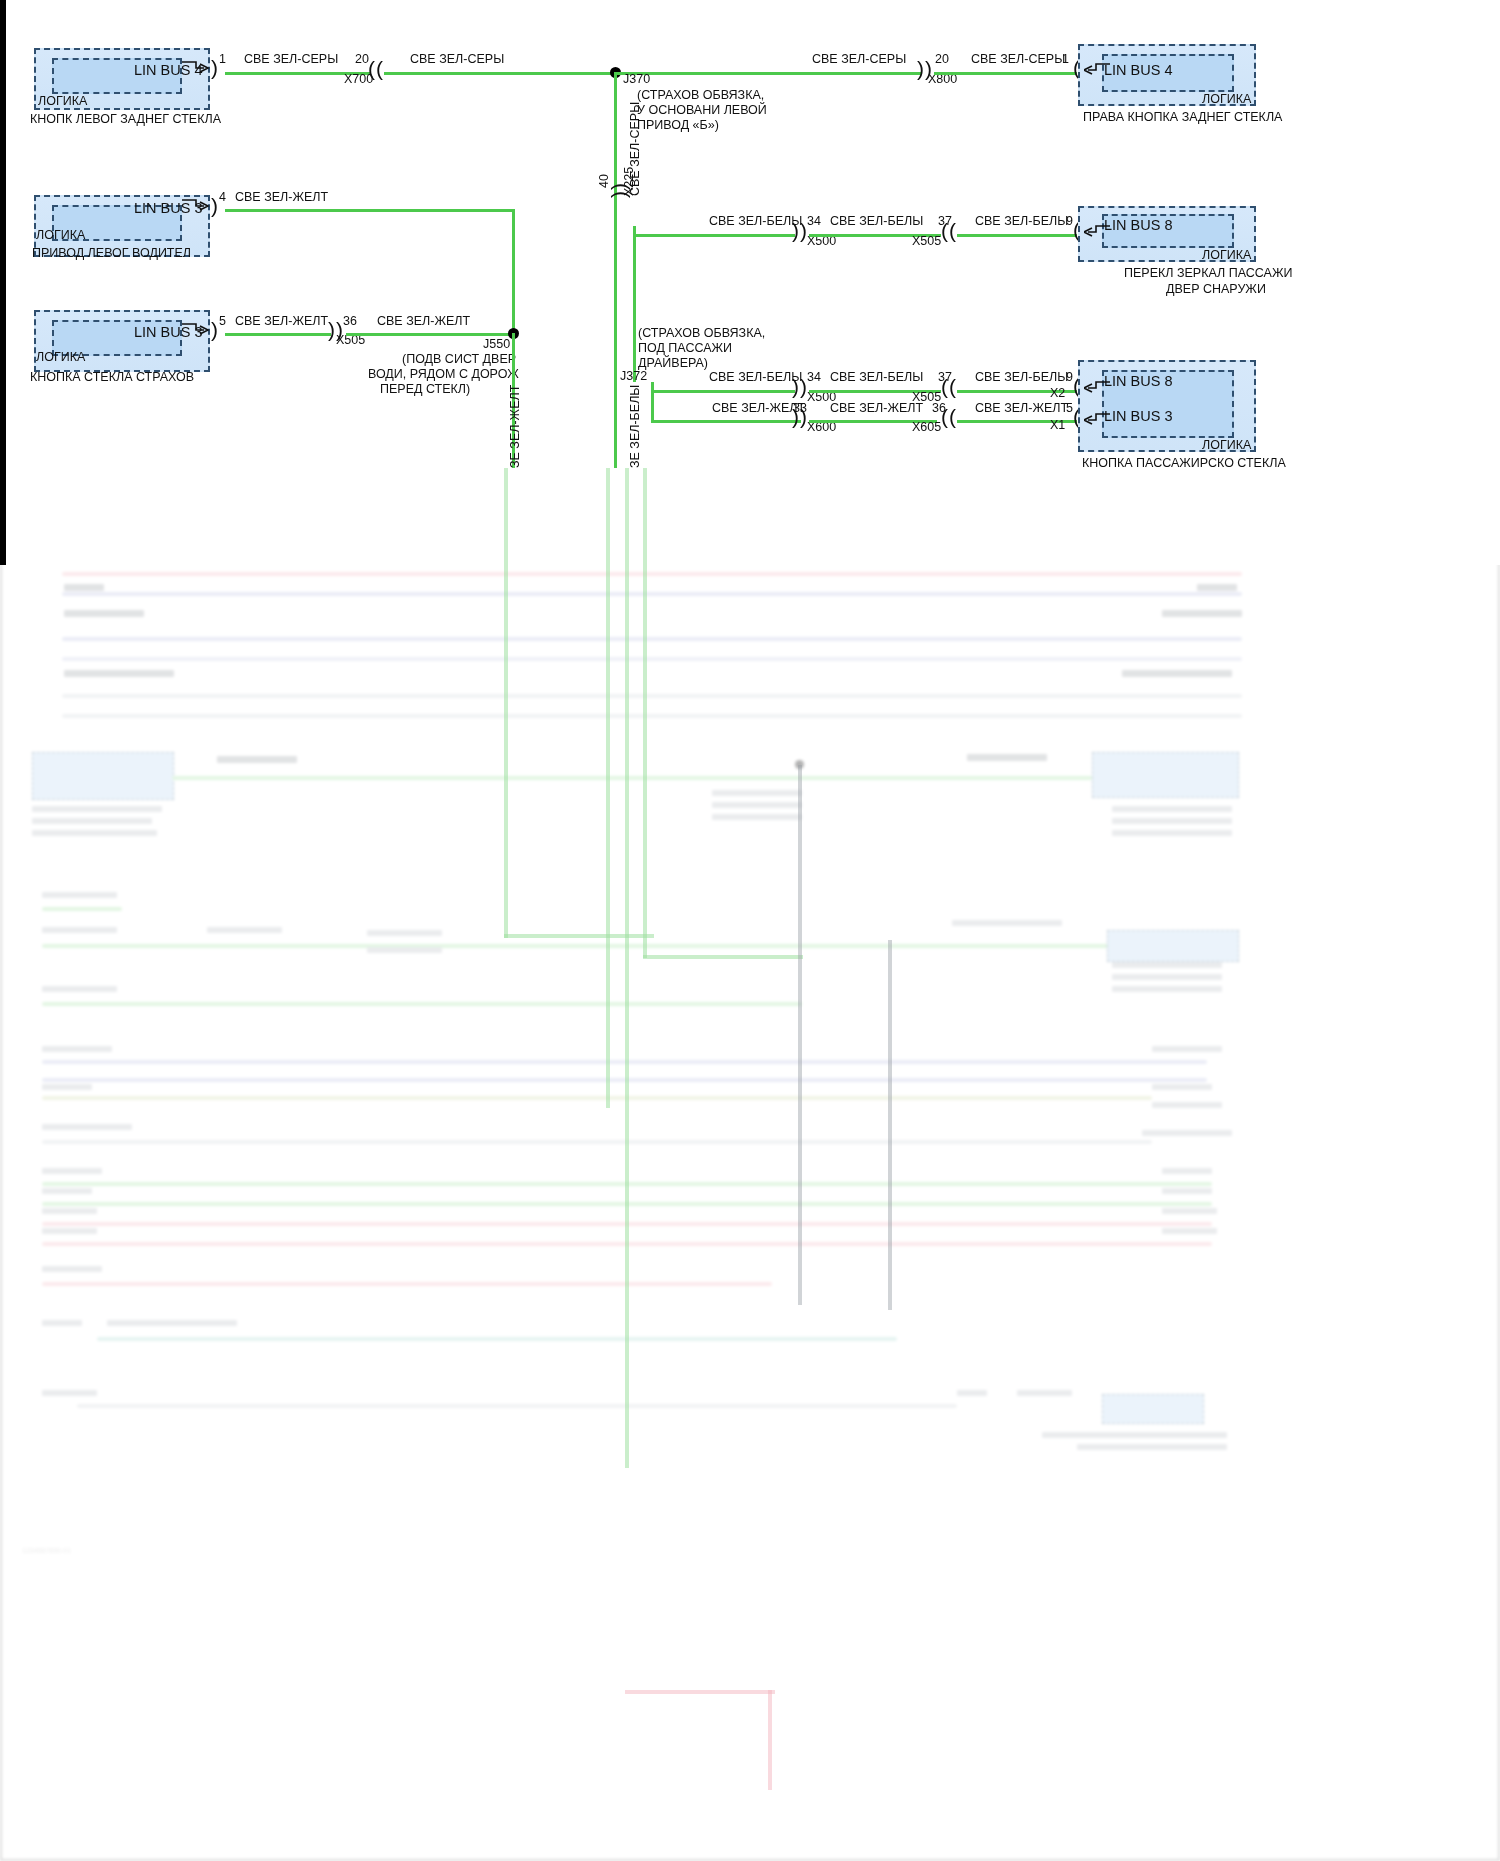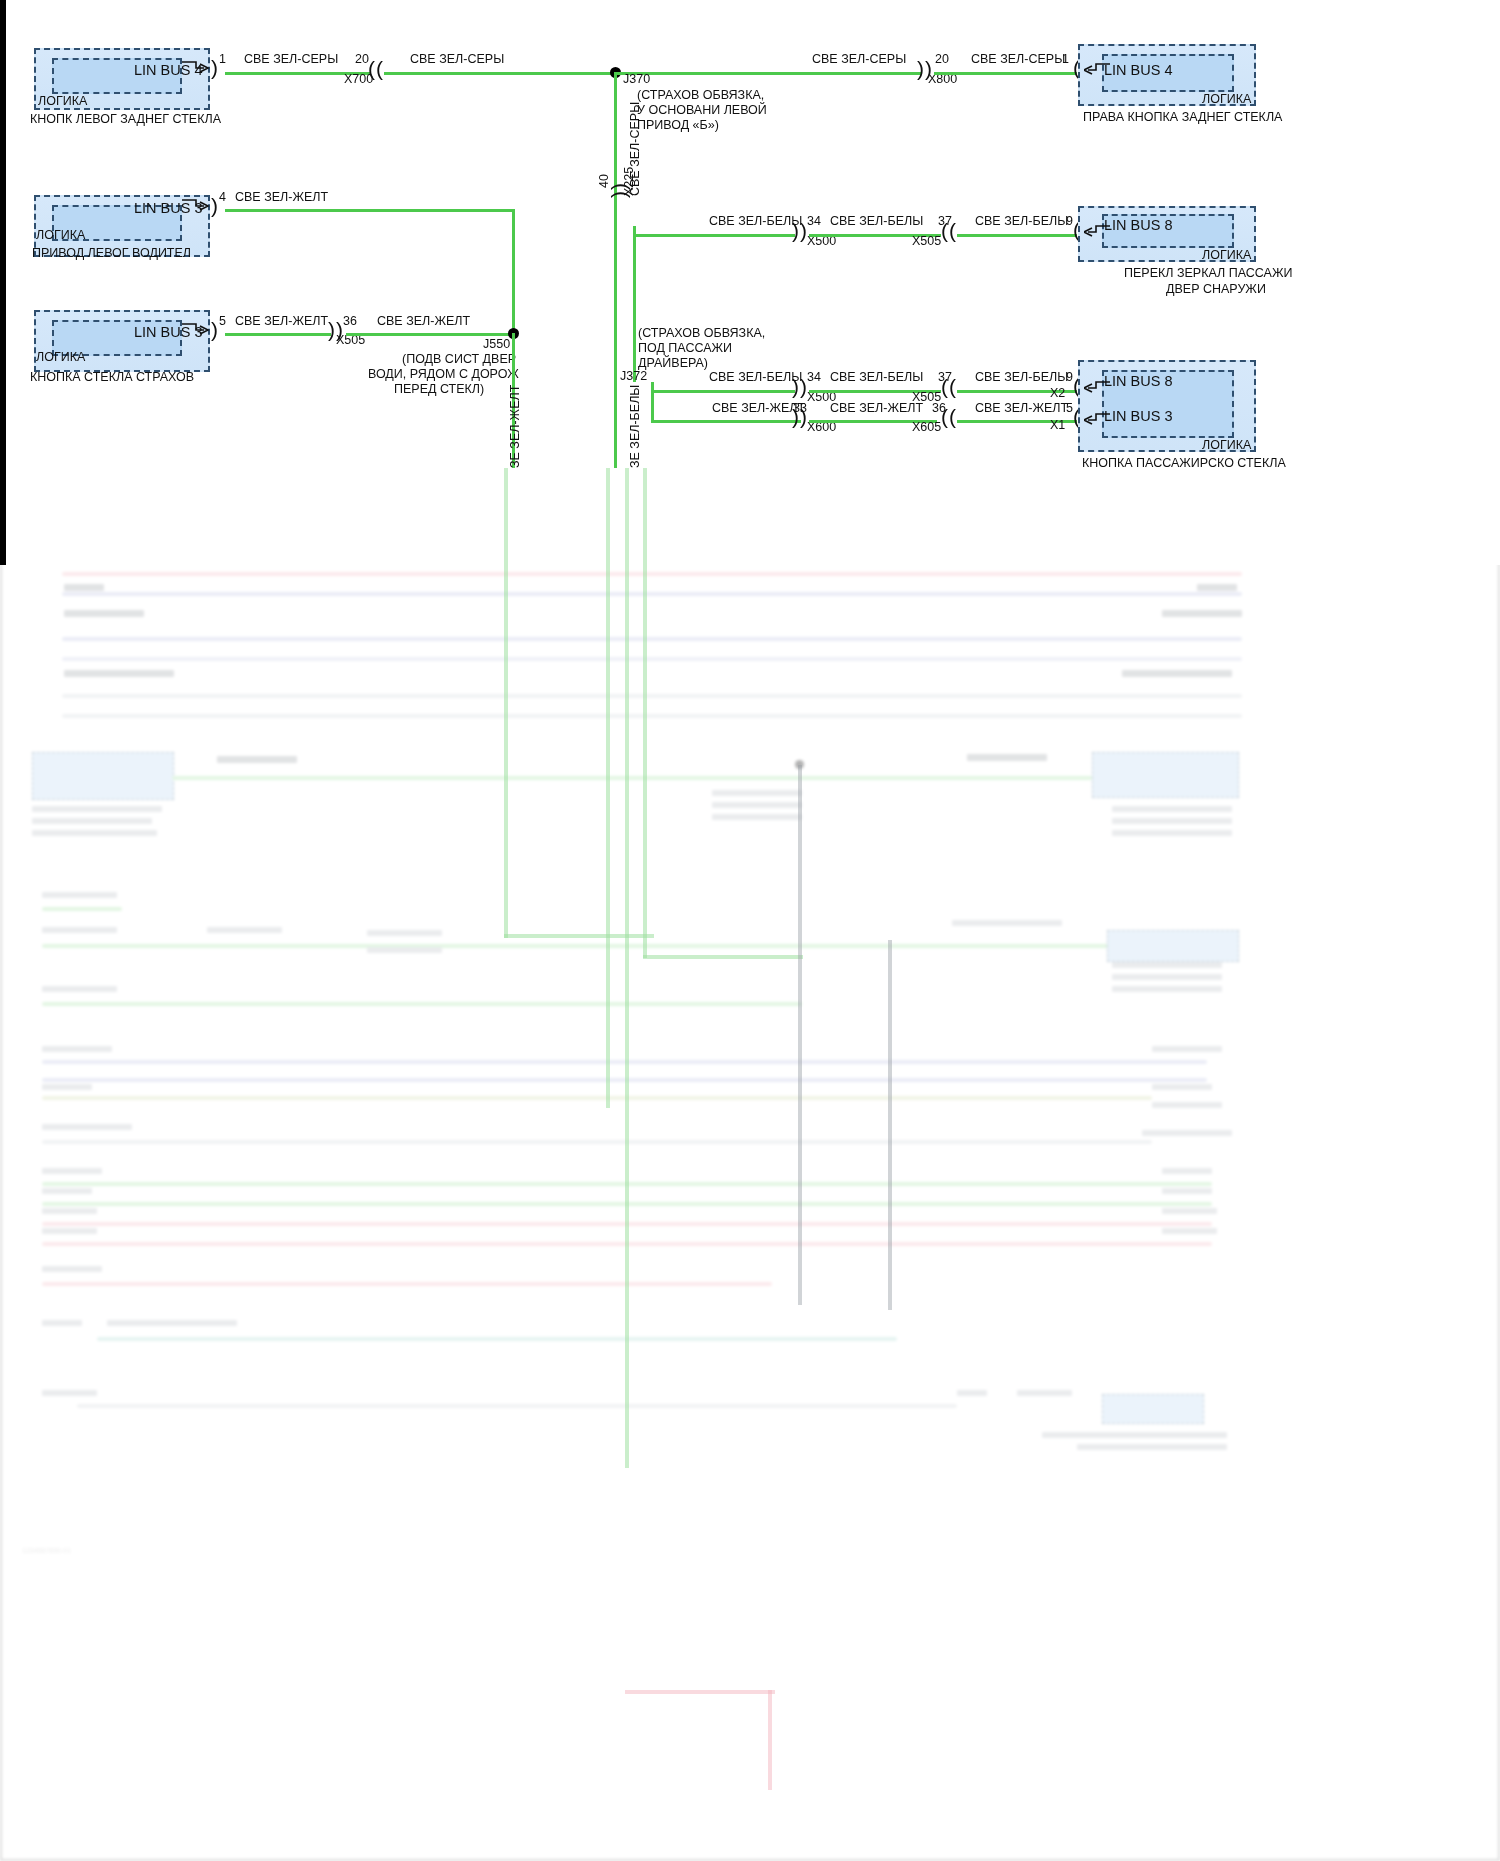--- a/index.html
+++ b/index.html
@@ -237,21 +237,21 @@
     <div class="cpar" style="left:330px;top:319px;">)</div>
     <div class="pin" style="left:337px;top:314px;">36</div>
     <div class="conn" style="left:330px;top:333px;">X505</div>
     <div class="wire" style="left:340px;top:333px;width:170px;"></div>
     <div class="wlab" style="left:371px;top:314px;">СВЕ ЗЕЛ-ЖЕЛТ</div>
 
     <div class="dot" style="left:502px;top:328px;"></div>
     <div class="jlab" style="left:477px;top:337px;text-align:center;">J550</div>
     <div class="jlab" style="left:396px;top:352px;">(ПОДВ СИСТ ДВЕР</div>
     <div class="jlab" style="left:362px;top:367px;">ВОДИ, РЯДОМ С ДОРОЖ</div>
-    <div class="jlab" style="left:388px;top:382px;">ПЕРЕД СТЕКЛ)</div>
+    <div class="jlab" style="left:374px;top:382px;">ПЕРЕД СТЕКЛ)</div>
     <div class="wirev" style="left:506px;top:333px;height:135px;"></div>
     <div class="vlab" style="left:502px;top:468px;">ЗЕ ЗЕЛ-ЖЕЛТ</div>
 
     <div class="wirev" style="left:627px;top:226px;height:10px;"></div>
     <div class="wire" style="left:627px;top:234px;width:162px;"></div>
     <div class="wlab" style="left:703px;top:214px;">СВЕ ЗЕЛ-БЕЛЫ</div>
     <div class="cpar" style="left:786px;top:220px;">)</div>
     <div class="cpar" style="left:794px;top:220px;">)</div>
     <div class="pin" style="left:801px;top:214px;">34</div>
     <div class="conn" style="left:801px;top:234px;">X500</div>

